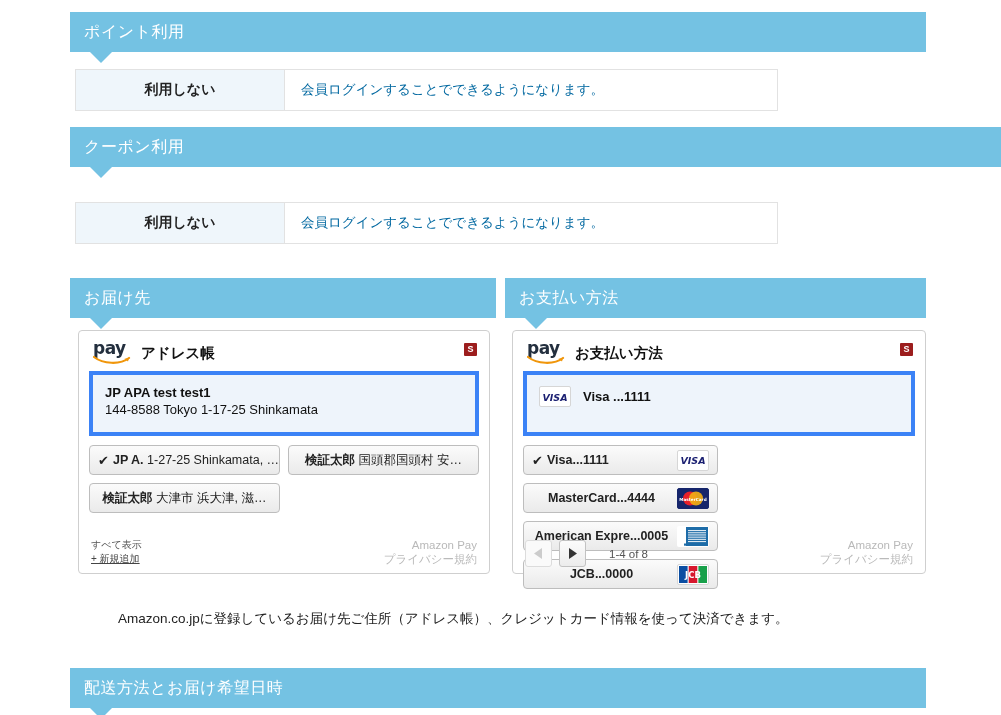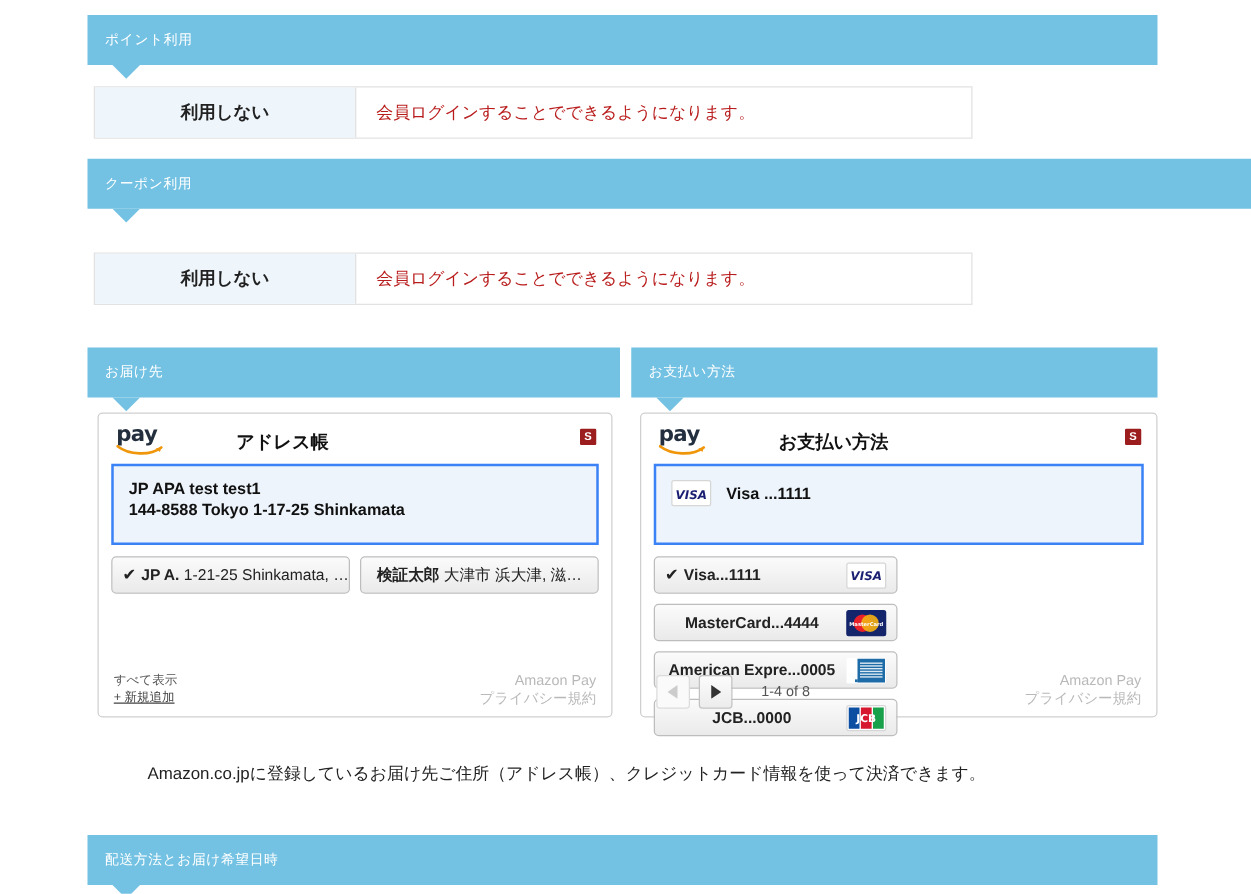--- a/index.html
+++ b/index.html
@@ -6,67 +6,67 @@
   body{
     width:1001px;height:715px;background:#ffffff;
     font-family:"Liberation Sans","DejaVu Sans",sans-serif;
     font-size:13px;color:#333;overflow:hidden;
   }
   .page{position:relative;width:1001px;height:715px;}
 
   
   .sec-head{position:absolute;background:#74c2e3;height:40px;}
   .sec-head .title{
-    color:#ffffff;font-size:11px;line-height:40px;padding-left:14px;
+    color:#ffffff;font-size:16px;line-height:40px;padding-left:14px;
     letter-spacing:.5px;white-space:nowrap;
   }
   .sec-head .notch{
     position:absolute;left:20px;top:40px;width:0;height:0;
     border-left:11px solid transparent;border-right:11px solid transparent;
     border-top:11px solid #74c2e3;
   }
 
   
   .info-table{position:absolute;border:1px solid #e2e2e2;background:#fff;display:flex;box-sizing:border-box;}
   .info-table .lbl{
     width:209px;background:#eff6fb;border-right:1px solid #e2e2e2;
     font-weight:bold;font-size:14px;color:#222;
     display:flex;align-items:center;justify-content:center;box-sizing:border-box;
   }
   .info-table .val{
     flex:1;display:flex;align-items:center;padding-left:16px;
-    color:#b91c1c;font-size:13.5px;box-sizing:border-box;
+    color:#0369a1;font-size:13.5px;box-sizing:border-box;
   }
 
   
   .apw{
     position:absolute;border:1px solid #cfcfcf;border-radius:4px;background:#fff;
     box-sizing:border-box;
   }
-  .apw-head{display:flex;align-items:center;padding:10px 10px 4px 14px;position:relative;gap:48px;}
+  .apw-head{display:flex;align-items:center;padding:10px 10px 4px 14px;position:relative;}
   .paylogo{position:relative;width:40px;height:24px;margin-right:8px;flex:none;}
   .paylogo .ptxt{
     position:absolute;left:0;top:-1px;font-size:17px;font-weight:bold;color:#232f3e;
     letter-spacing:-.5px;line-height:17px;font-family:"DejaVu Sans",sans-serif;
   }
   .paylogo .swoosh{position:absolute;left:0;top:13px;width:40px;height:11px;}
   .apw-title{font-size:14.5px;font-weight:bold;color:#111;}
   .sbadge{
     position:absolute;right:12px;top:12px;width:13px;height:13px;background:#9c1d1d;
     color:#fff;font-size:9px;font-weight:bold;line-height:13px;text-align:center;
     border-radius:1px;
   }
 
   
   .selbox{
-    margin:2px 10px 0 10px;border:2px solid #3b82f6;background:#eef4fb;
+    margin:2px 10px 0 10px;border:4px solid #3b82f6;background:#eef4fb;
     padding:9px 12px;box-sizing:border-box;
   }
   .selbox .nm{font-weight:bold;font-size:13px;color:#111;line-height:17px;}
-  .selbox .ln{font-size:13px;color:#111;line-height:17px;font-weight:bold;}
+  .selbox .ln{font-size:13px;color:#111;line-height:17px;}
   .selbox.pay-sel{display:flex;align-items:flex-start;padding:11px 12px;}
 
   
   .tiles{display:flex;flex-wrap:wrap;gap:8px;padding:9px 10px 0 10px;}
   .tile{
     height:30px;border:1px solid #bdbdbd;border-radius:4px;
     background:linear-gradient(#fbfbfb,#eaeaea);
     display:flex;align-items:center;box-sizing:border-box;
     font-size:12.5px;color:#222;overflow:hidden;white-space:nowrap;
     padding:0 8px;cursor:pointer;
@@ -159,21 +159,27 @@
     <div class="selbox" style="height:65px;">
       <div class="nm">JP APA test test1</div>
       <div class="ln">144-8588 Tokyo 1-17-25 Shinkamata</div>
     </div>
 
     <div class="tiles">
       <div class="tile addr">
         <span class="chk">✔</span>
         <span class="tl-txt">
           <b>JP A.</b>
-          <span>1-21-25 Shinkamata, …</span>
+          <span>1-27-25 Shinkamata, …</span>
+        </span>
+      </div>
+      <div class="tile addr" style="justify-content:center;">
+        <span class="tl-txt" style="text-align:center;">
+          <b>検証太郎</b>
+          <span>国頭郡国頭村 安…</span>
         </span>
       </div>
       <div class="tile addr" style="justify-content:center;">
         <span class="tl-txt" style="text-align:center;">
           <b>検証太郎</b>
           <span>大津市 浜大津, 滋…</span>
         </span>
       </div>
     </div>
 

